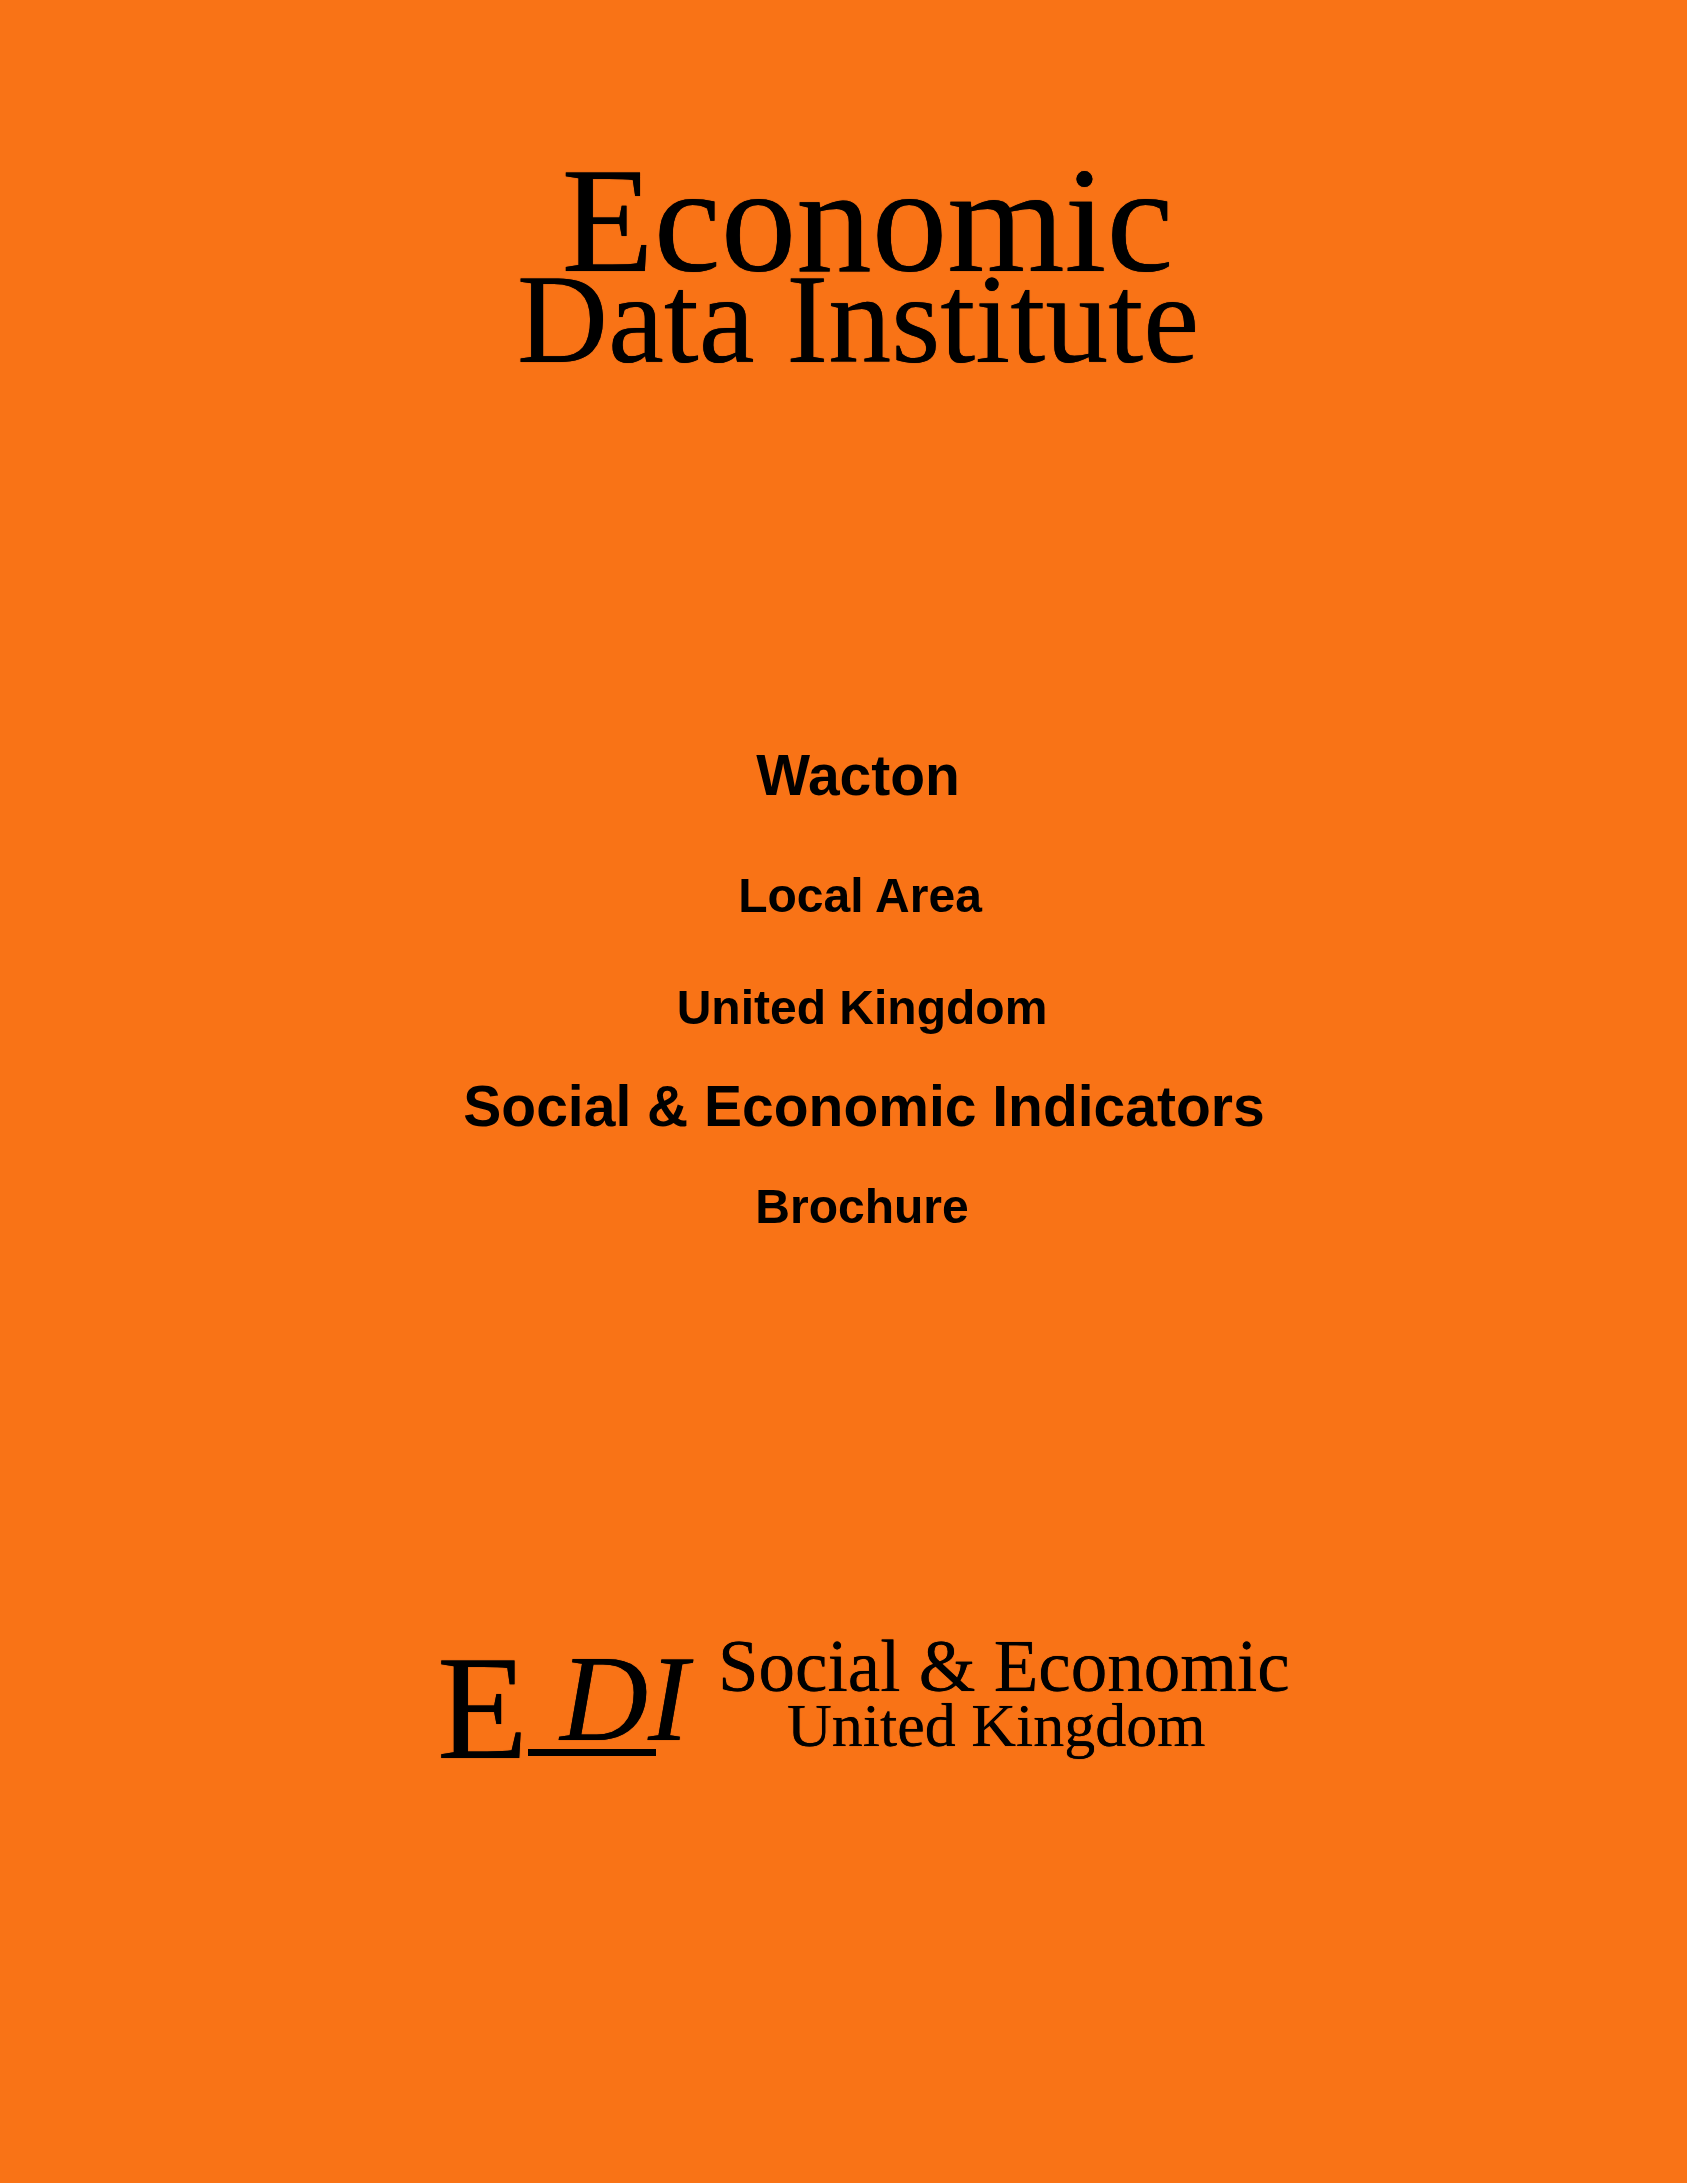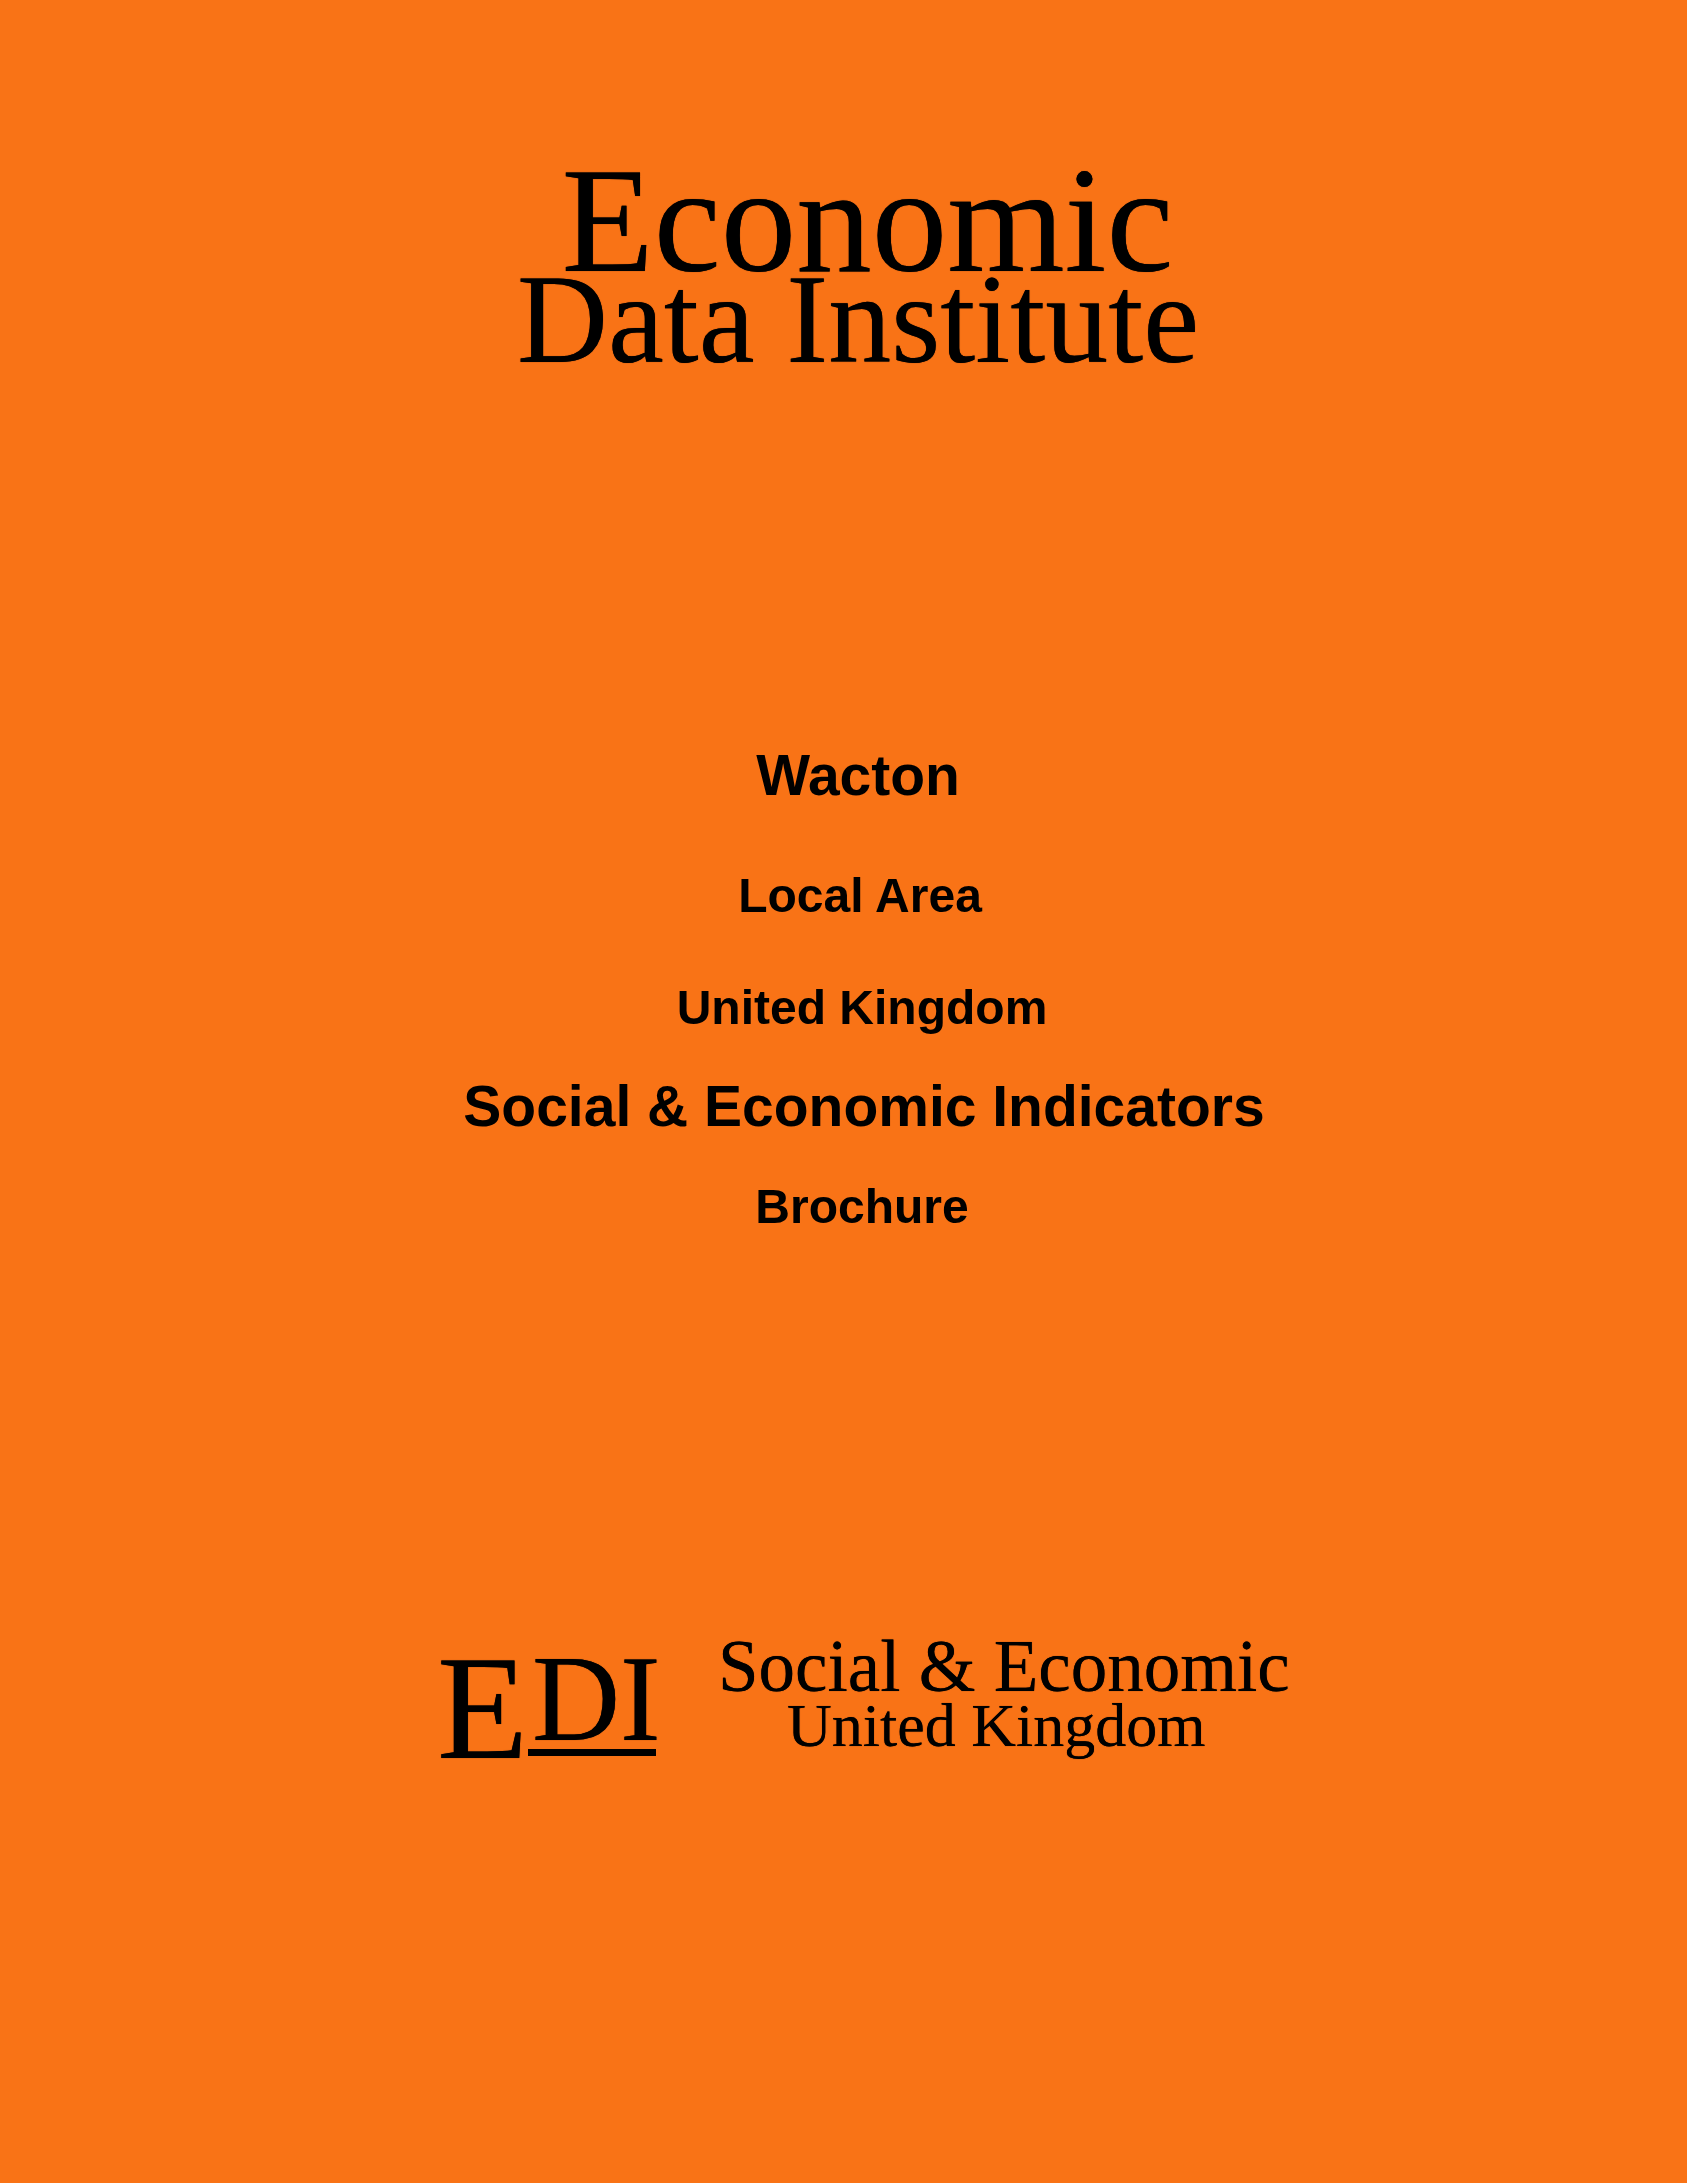--- a/index.html
+++ b/index.html
@@ -38,21 +38,21 @@
   .inst-line1 { top: 145px; left: 24px; font-size: 151px; }
   .inst-line2 { top: 257px; left: 14.6px; font-size: 126px; }
   
   .area-name   { top: 747px; left: 14.6px; font-size: 57px; }
   .area-type   { top: 872px; left: 16.5px; font-size: 48px; }
   .country     { top: 984px; left: 18.5px; font-size: 48px; }
   .subject     { top: 1078px; left: 20.5px; font-size: 57px; }
   .doctype     { top: 1183px; left: 18.5px; font-size: 48px; }
   
   .edi-e  { top: 1633px; left: 437px; font-size: 149px; }
-  .edi-di { top: 1638px; left: 532px; font-size: 122px; }
+  .edi-di { top: 1638px; left: 560px; font-size: 122px; font-style: italic; }
   .edi-underline {
     position: absolute;
     top: 1749px;
     left: 528px;
     width: 128px;
     height: 7.3px;
     background: #000000;
   }
   .tagline1 { top: 1630px; left: 718px; font-size: 73px; }
   .tagline2 { top: 1694px; left: 787px; font-size: 62px; }

